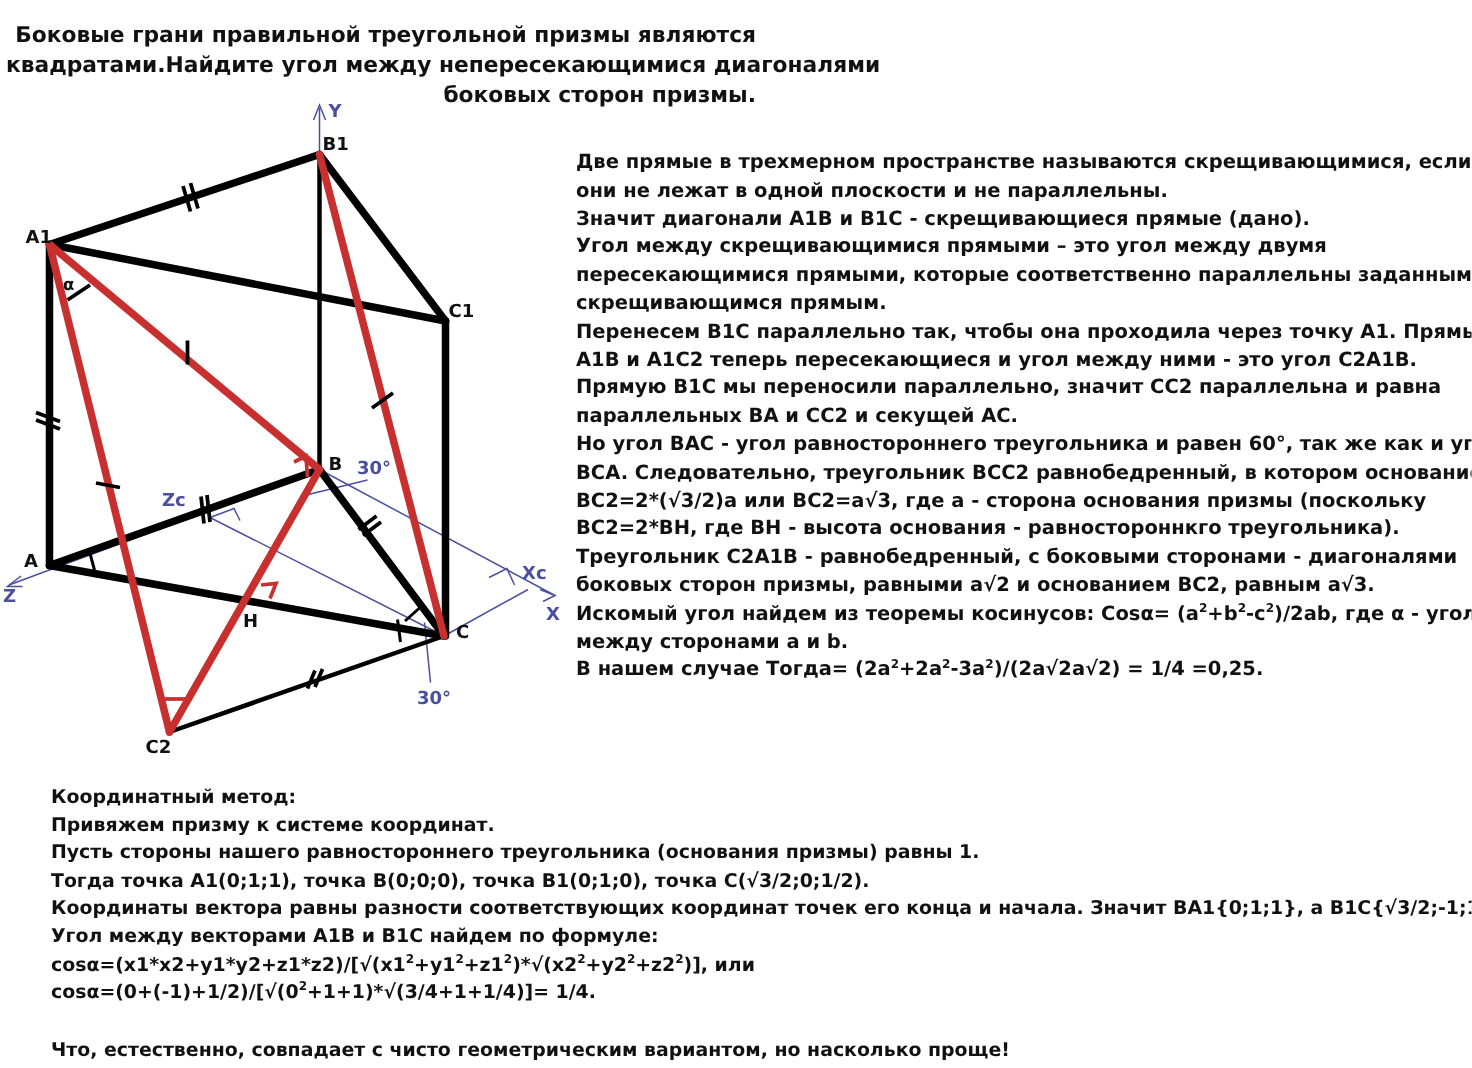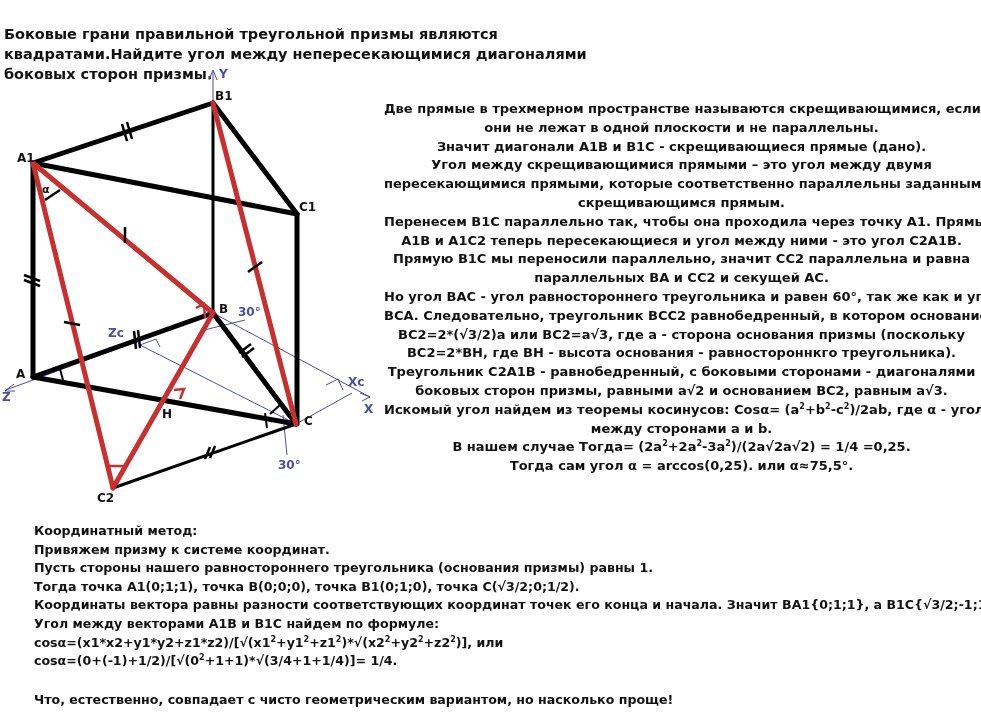--- a/index.html
+++ b/index.html
@@ -1,23 +1,23 @@
 <!DOCTYPE html>
 <html><head>
 <meta charset="utf-8">
 <style>
   html, body { margin:0; padding:0; background:#ffffff; }
   body { width:981px; height:712px; position:relative; overflow:hidden;
          font-family:"DejaVu Sans", sans-serif; color:#111; }
-  .title { position:absolute; left:4px; top:24px; width:500px;
-           font-size:14.5px; font-weight:bold; line-height:20px; }
+  .title { position:absolute; left:4px; top:14px; width:500px;
+           font-size:14.5px; font-weight:bold; line-height:20px;text-align:right; }
   .title div { white-space:nowrap; }
   .explain { position:absolute; left:384px; top:100px; width:595px;
              font-size:13px; font-weight:bold; line-height:18.8px; }
-  .explain div { white-space:nowrap;text-align:center; }
+  .explain div { white-space:nowrap; }
   .coord { position:absolute; left:34px; top:522px; width:945px;
            font-size:12.6px; font-weight:bold; line-height:18.6px; }
   .coord div { white-space:nowrap; }
   .coord .gap { margin-top:20px; }
   sup { font-size:8px; vertical-align:5px; line-height:0; }
   svg.diagram { position:absolute; left:0; top:60px; }
   .lbl { font-family:"DejaVu Sans", sans-serif; font-weight:bold; font-size:12px; fill:#111; }
   .blbl { font-family:"DejaVu Sans", sans-serif; font-weight:bold; font-size:12px; fill:#4a4fa0; }
 </style>
 </head>
@@ -125,21 +125,20 @@
   <div>параллельных BA и CC2 и секущей AC.</div>
   <div>Но угол BAC - угол равностороннего треугольника и равен 60°, так же как и угол</div>
   <div>BCA. Следовательно, треугольник BCC2 равнобедренный, в котором основание</div>
   <div>BC2=2*(√3/2)a или BC2=a√3, где a - сторона основания призмы (поскольку</div>
   <div>BC2=2*BH, где BH - высота основания - равностороннкго треугольника).</div>
   <div>Треугольник C2A1B - равнобедренный, с боковыми сторонами - диагоналями</div>
   <div>боковых сторон призмы, равными a√2 и основанием BC2, равным a√3.</div>
   <div><span>Искомый угол найдем из теоремы косинусов: Cosα= (a</span><sup>2</sup><span>+b</span><sup>2</sup><span>-c</span><sup>2</sup><span>)/2ab, где α - угол</span></div>
   <div>между сторонами a и b.</div>
   <div><span>В нашем случае Тогда= (2a</span><sup>2</sup><span>+2a</span><sup>2</sup><span>-3a</span><sup>2</sup><span>)/(2a√2a√2) = 1/4 =0,25.</span></div>
-  <div>Тогда сам угол α = arccos(0,25). или α≈75,5°.</div>
 </div>
 
 <div class="coord">
   <div>Координатный метод:</div>
   <div>Привяжем призму к системе координат.</div>
   <div>Пусть стороны нашего равностороннего треугольника  (основания призмы) равны 1.</div>
   <div>Тогда точка A1(0;1;1), точка B(0;0;0), точка B1(0;1;0), точка C(√3/2;0;1/2).</div>
   <div>Координаты вектора равны разности соответствующих координат точек его конца и начала. Значит BA1{0;1;1}, а B1C{√3/2;-1;1/2}</div>
   <div>Угол между векторами A1B и B1C найдем по формуле:</div>
   <div><span>cosα=(x1*x2+y1*y2+z1*z2)/[√(x1</span><sup>2</sup><span>+y1</span><sup>2</sup><span>+z1</span><sup>2</sup><span>)*√(x2</span><sup>2</sup><span>+y2</span><sup>2</sup><span>+z2</span><sup>2</sup><span>)], или</span></div>

